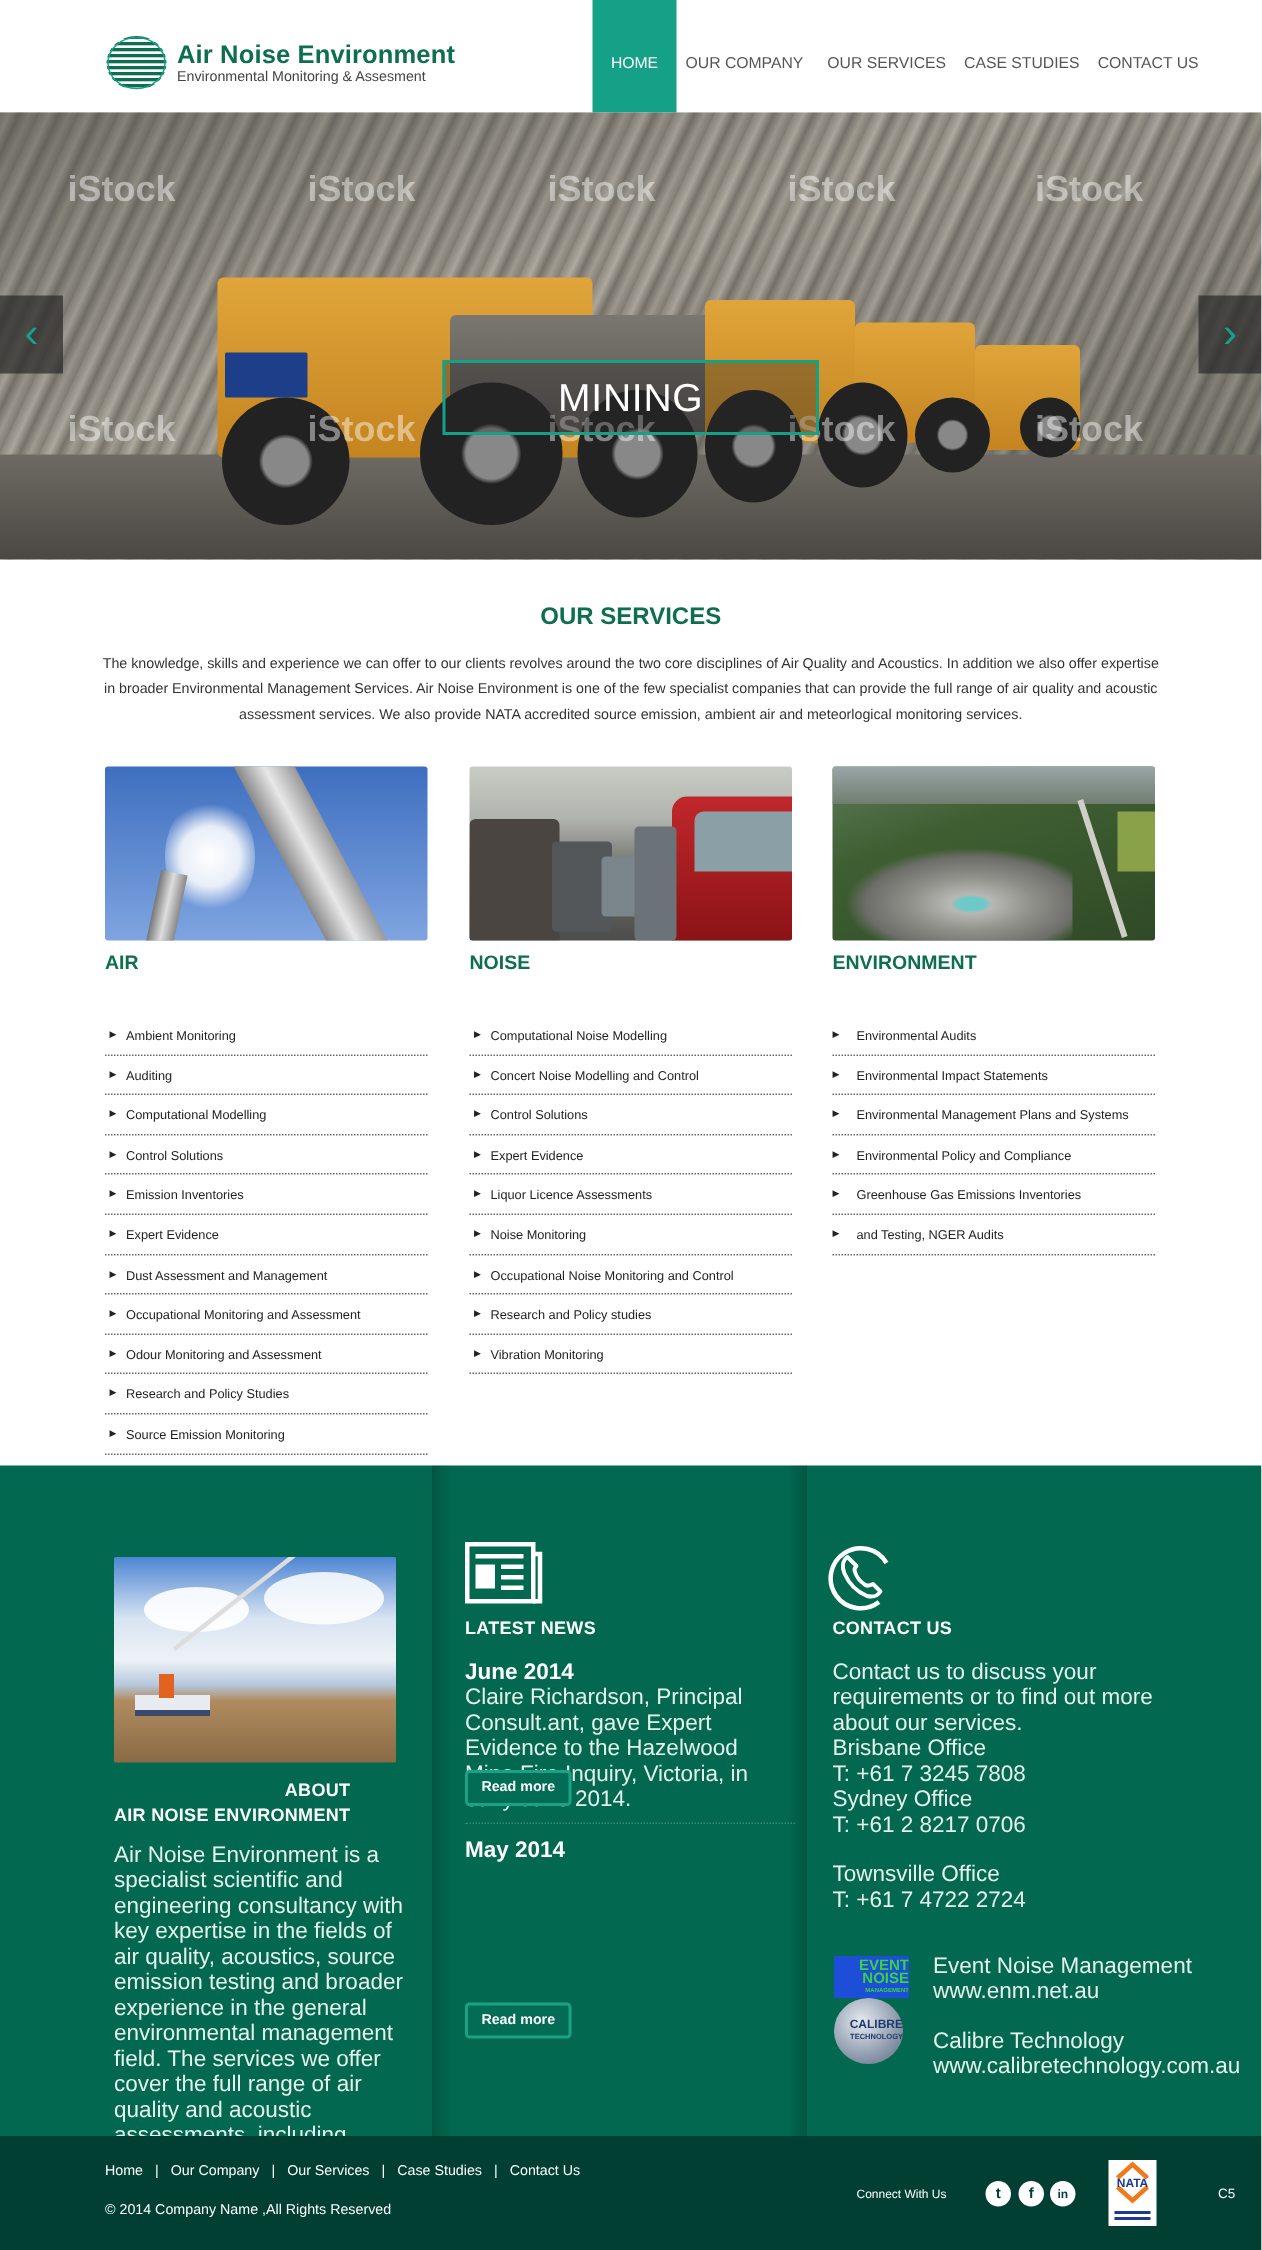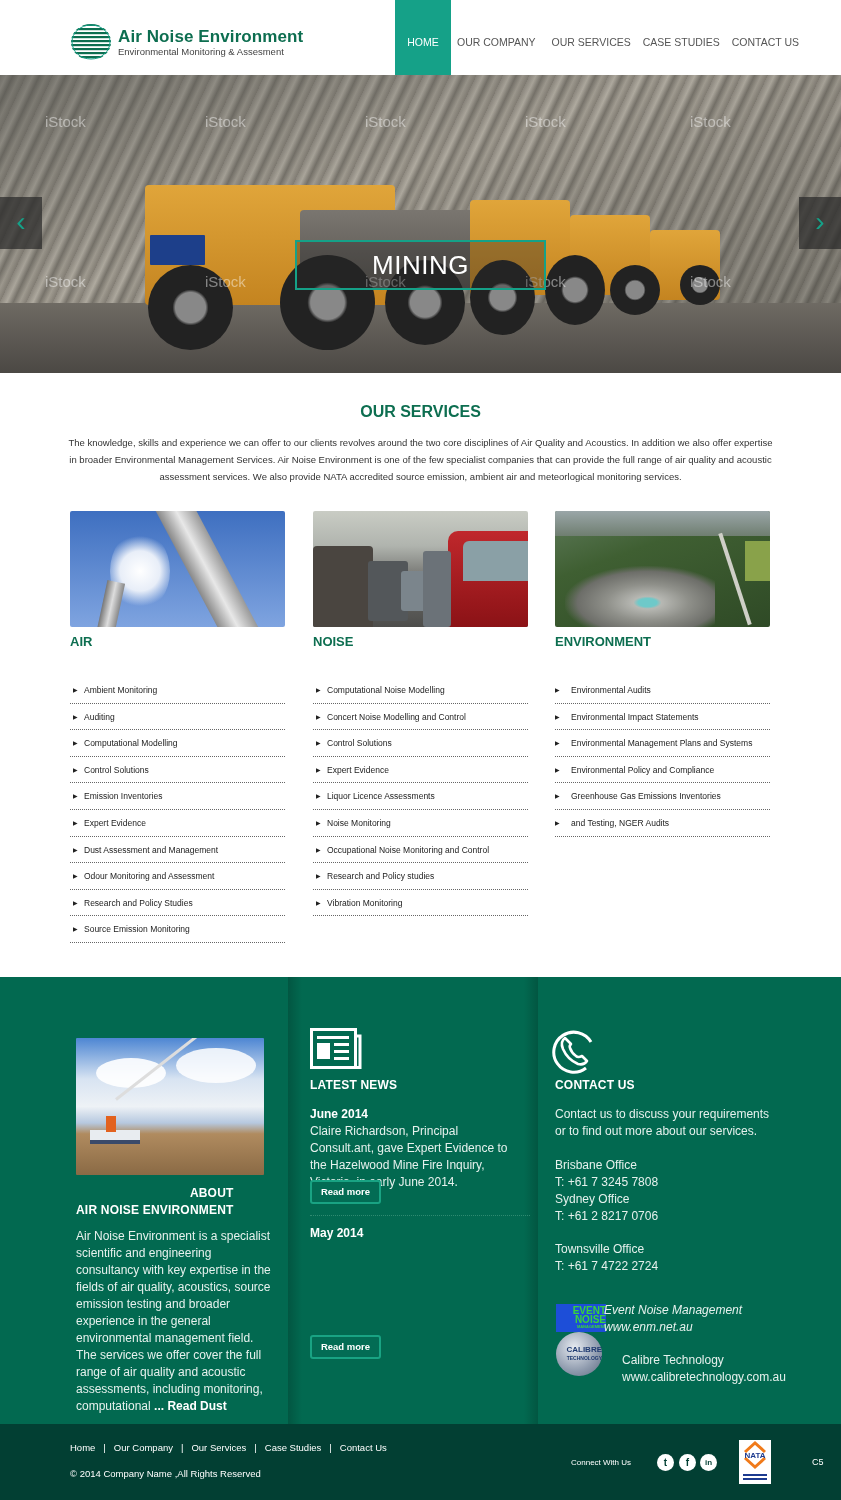--- a/index.html
+++ b/index.html
@@ -23,38 +23,38 @@
       repeating-linear-gradient(115deg, #8a857c 0px, #b3aea3 6px, #6d6961 12px, #a29d92 18px, #7c776e 24px);
   }
   .hero .ground { position: absolute; left: 0; bottom: 0; width: 841px; height: 70px; background: linear-gradient(180deg,#6e6a63,#4b4844); }
   .truck { position: absolute; border-radius: 4px; }
   .truck-body { background: linear-gradient(180deg,#e0a53a,#c48420); }
   .wheel { position: absolute; border-radius: 50%; background: radial-gradient(circle,#888 0 25%,#222 30% 100%); }
   .hero-caption { position: absolute; left: 295px; top: 121px; width: 251px; height: 50px; border: 2px solid #15a188; background: rgba(40,40,40,0.35); color: #fff; font-size: 26px; text-align: center; line-height: 46px; font-weight: normal; letter-spacing: 0.5px; margin-top: 44px; }
   .hero-arrow { position: absolute; top: 122px; width: 42px; height: 52px; background: rgba(40,40,40,0.7); color: #15a188; font-size: 28px; text-align: center; line-height: 50px; }
   .hero-arrow.left { left: 0; }
   .hero-arrow.right { right: 0; }
-  .watermark { position: absolute; color: rgba(255,255,255,0.45); font-size: 15px; font-weight: normal; }
+  .watermark { position: absolute; color: rgba(255,255,255,0.45); font-size: 24px; font-weight: bold; }
 
   
   .services-title { position: absolute; top: 403px; left: 0; width: 841px; text-align: center; font-size: 16px; font-weight: bold; color: #0d6e50; }
   .services-intro { position: absolute; top: 434px; left: 68px; width: 705px; text-align: center; font-size: 9.5px; line-height: 17px; color: #333; }
   .col { position: absolute; top: 511px; width: 215px; }
   .col-img { width: 215px; height: 116px; border-radius: 2px; overflow: hidden; position: relative; }
   .col-title { margin-top: 7px; font-size: 13px; font-weight: bold; color: #0d6e50; height: 22px; }
   .col-list { list-style: none; margin-top: 21px; }
   .col-list li { height: 26.6px; border-bottom: 1px dotted #666; font-size: 8.5px; line-height: 26px; color: #222; position: relative; padding-left: 14px; }
   .col-list li .tri { position: absolute; left: 3px; top: 0; font-size: 6px; line-height: 26px; color: #222; }
 
   
   .footer-main { position: absolute; top: 977px; left: 0; width: 841px; height: 447px; background: #026950; }
   .fcol-shadow { position: absolute; top: 0; width: 250px; height: 447px; }
   .about-img { position: absolute; left: 76px; top: 1038px; width: 188px; height: 137px; overflow: hidden; border-radius: 1px; }
   .ft { position: absolute; color: #fff; font-size: 12px; font-weight: bold; line-height: 17px; letter-spacing: 0.2px; }
-  .fp { position: absolute; color: #e6f1ed; font-size: 12px; line-height: 17px; }
+  .fp { position: absolute; color: #e6f1ed; font-size: 15px; line-height: 17px; }
   .fp b { color: #fff; }
   .news-date { font-weight: bold; color: #fff; }
   .readmore { position: absolute; width: 71px; height: 24px; border: 2px solid #19a383; border-radius: 3px; color: #fff; font-size: 9.5px; font-weight: bold; text-align: center; line-height: 20px; background: #036c54; }
   .news-div { position: absolute; left: 310px; top: 1215px; width: 220px; border-top: 1px dotted #2f8a70; }
   .partner-logo { position: absolute; }
 
   
   .footer-bottom { position: absolute; top: 1424px; left: 0; width: 841px; height: 76px; background: #023f33; }
   .fb-links { position: absolute; left: 70px; top: 1442px; font-size: 9.5px; color: #fff; display: flex; }
   .fb-links span.sep { margin: 0 8px; }
@@ -150,20 +150,21 @@
   </div>
   <div class="col-title">AIR</div>
   <ul class="col-list">
     <li><span class="tri">▶</span><span>Ambient Monitoring</span></li>
     <li><span class="tri">▶</span><span>Auditing</span></li>
     <li><span class="tri">▶</span><span>Computational Modelling</span></li>
     <li><span class="tri">▶</span><span>Control Solutions</span></li>
     <li><span class="tri">▶</span><span>Emission Inventories</span></li>
     <li><span class="tri">▶</span><span>Expert Evidence</span></li>
     <li><span class="tri">▶</span><span>Dust Assessment and Management</span></li>
+    <li><span class="tri">▶</span><span>Occupational Monitoring and Assessment</span></li>
     <li><span class="tri">▶</span><span>Odour Monitoring and Assessment</span></li>
     <li><span class="tri">▶</span><span>Research and Policy Studies</span></li>
     <li><span class="tri">▶</span><span>Source Emission Monitoring</span></li>
   </ul>
 </div>
 
 <div class="col" style="left:313px;">
   <div class="col-img" style="background:linear-gradient(180deg,#c9ccc4 0%,#b0b4ae 30%,#6d6d6a 60%,#4d4d4b 100%);">
     <div style="position:absolute;left:0;top:35px;width:60px;height:81px;background:#4a4540;border-radius:4px 4px 0 0;"></div>
     <div style="position:absolute;left:55px;top:50px;width:40px;height:60px;background:#53575a;border-radius:3px;"></div>
@@ -260,21 +261,21 @@
 <div class="fp" style="left:555px;top:1241px;">
   <div>Townsville Office</div>
   <div>T: +61 7 4722 2724</div>
 </div>
 
 <div class="partner-logo" style="left:556px;top:1304px;width:50px;height:28px;background:#1d4ed8;text-align:right;color:#39d43b;font-weight:bold;font-size:10px;line-height:9px;padding-top:2px;">
   <div>EVENT</div>
   <div>NOISE</div>
   <div style="font-size:4px;line-height:6px;">MANAGEMENT</div>
 </div>
-<div class="fp" style="left:604px;top:1302px;font-style:italic;">
+<div class="fp" style="left:622px;top:1302px;">
   <div>Event Noise Management</div>
   <div>www.enm.net.au</div>
 </div>
 <div class="partner-logo" style="left:556px;top:1332px;width:46px;height:44px;border-radius:50%;background:radial-gradient(circle at 40% 35%,#e6eaf0,#8e9aad 60%,#5d6a80);text-align:right;color:#1f3a70;font-weight:bold;font-size:8px;line-height:9px;padding-top:13px;">
   <div>CALIBRE</div>
   <div style="font-size:5px;">TECHNOLOGY</div>
 </div>
 <div class="fp" style="left:622px;top:1352px;">
   <div>Calibre Technology</div>
   <div>www.calibretechnology.com.au</div>

